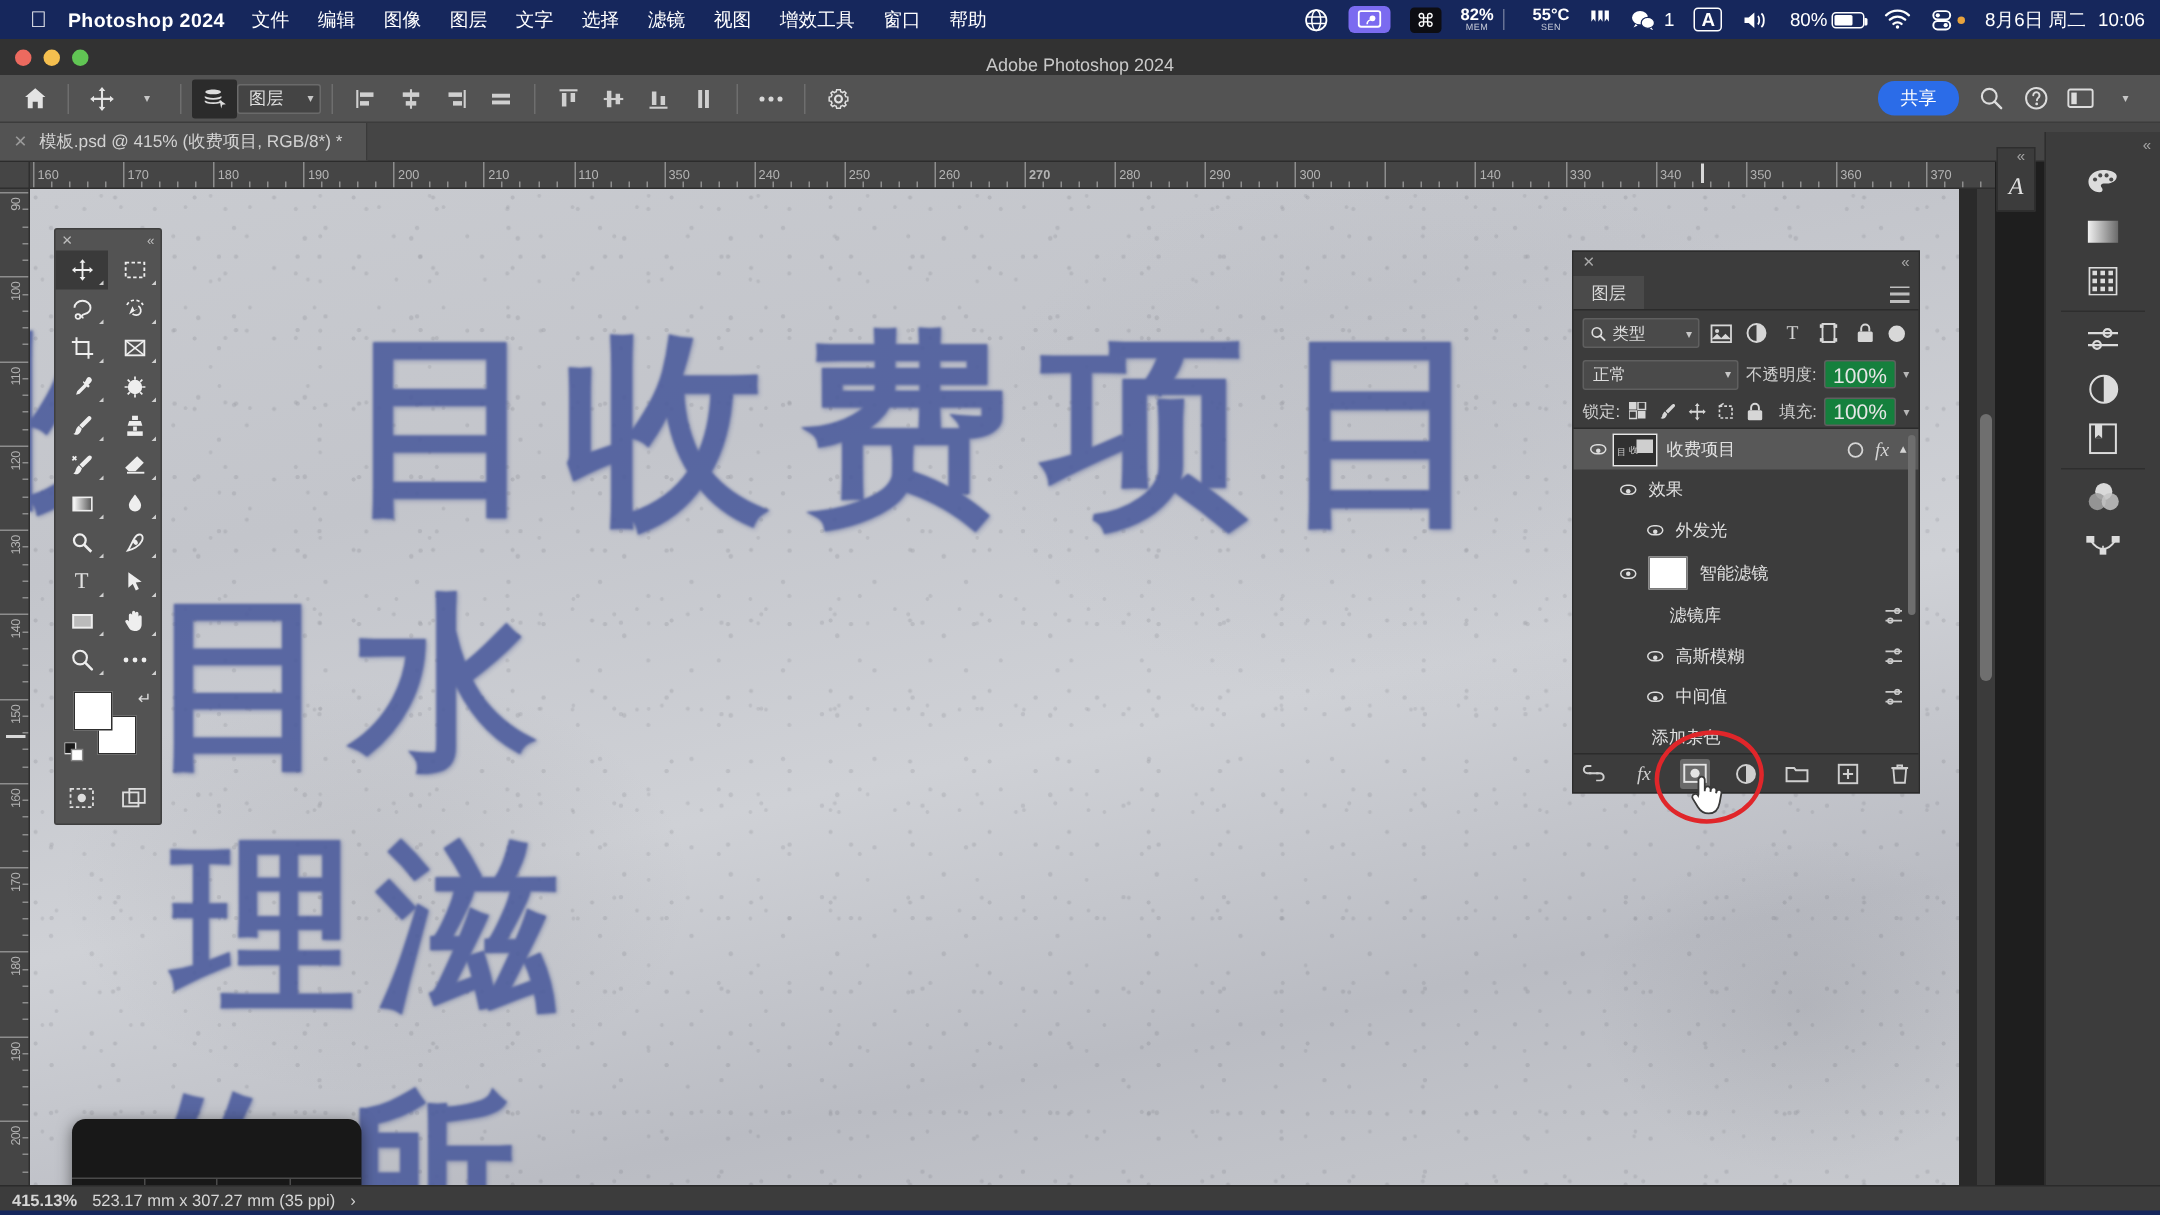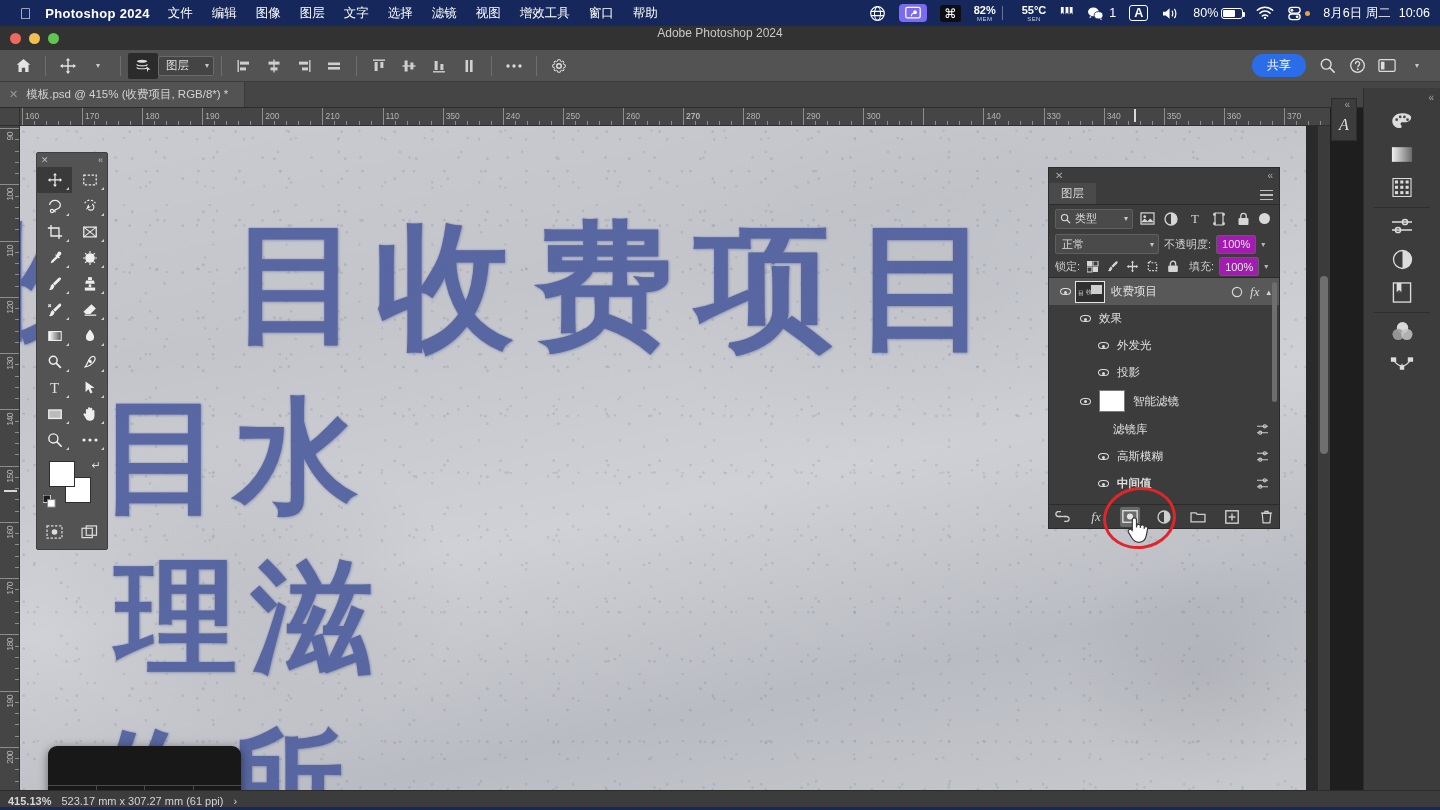--- a/index.html
+++ b/index.html
@@ -38,21 +38,21 @@
   .keybox { border: 1.6px solid #fff; border-radius: 3px; padding: 0px 4px; font-size: 11px; font-weight: bold; line-height: 14px; }
   .batt { display:flex; align-items:center; gap:3px;}
   .battshell { width: 22px; height: 11px; border: 1.4px solid #fff; border-radius: 3px; position: relative; }
   .battshell:after{content:"";position:absolute;right:-3px;top:3px;width:2px;height:5px;background:#fff;border-radius:0 1px 1px 0;}
   .battfill { position:absolute; left:1px; top:1px; bottom:1px; width:60%; background:#fff; border-radius:1px;}
   .dotorange { width:5px;height:5px;border-radius:50%;background:#e8a33d;margin-left:3px; }
 
   
   .titlebar {
     position: absolute; left:0; top:26px; width: 1440px; height: 24px;
-    background: #323232; display:flex; align-items:flex-start; justify-content:center;
+    background: #323232; display:flex; align-items:flex-end; justify-content:center;
     color:#c9c9c9; font-size: 12px;
   }
   .traffic { position:absolute; left:10px; top:7px; display:flex; gap:8px; }
   .tl { width: 11px; height: 11px; border-radius: 50%; }
   .tl.r { background:#ec6a5f;} .tl.y{background:#f5bf4f;} .tl.g{background:#61c554;}
 
   
   .optbar {
     position:absolute; left:0; top:50px; width:1440px; height:32px;
     background:#535353; display:flex; align-items:center; padding:0 8px; gap:0px;
@@ -193,21 +193,21 @@
     width:78px; display:flex; align-items:center; gap:4px; padding:0 4px; color:#ddd; font-size:11px;
   }
   .fil-ic { width:20px; height:20px; display:flex; align-items:center; justify-content:center; color:#d3d3d3; }
   .toggleknob { width:11px; height:11px; border-radius:50%; background:#d8d8d8; margin-left:2px; }
   .lp-blend { height:26px; display:flex; align-items:center; gap:5px; padding:0 6px; }
   .lp-blend .sel {
     background:#4a4a4a;border:1px solid #5f5f5f;border-radius:2px;height:20px;flex:0 0 104px;
     display:flex;align-items:center;justify-content:space-between;padding:0 4px 0 6px;color:#ddd;font-size:11px;
   }
   .lbl { color:#cfcfcf; font-size:11px; white-space:nowrap;}
-  .numfield { background:#a21caf;border:1px solid #5f5f5f;border-radius:2px;height:19px;padding:0 5px;color:#e6e6e6;font-size:11px;display:flex;align-items:center;}
+  .numfield { background:#15803d;border:1px solid #5f5f5f;border-radius:2px;height:19px;padding:0 5px;color:#e6e6e6;font-size:14px;display:flex;align-items:center;}
   .lp-lock { height:24px; display:flex; align-items:center; gap:5px; padding:0 6px; border-bottom:1px solid #2b2b2b;}
   .lock-ic{ width:15px;height:15px;display:flex;align-items:center;justify-content:center;color:#d3d3d3;font-size:11px;}
 
   .lp-list { flex:1 1 auto; overflow:hidden; position:relative; background:#3c3c3c; }
   .lrow { display:flex; align-items:center; height:27px; padding-left:8px; color:#e0e0e0; font-size:11.5px; }
   .lrow.selected { background:#585858; }
   .eye { width:16px; flex:0 0 16px; display:flex; align-items:center; justify-content:center; }
   .eyeglyph { width:11px;height:7px;border:1.3px solid #dcdcdc;border-radius:50% / 60%; position:relative;}
   .eyeglyph:after{content:"";position:absolute;left:3.2px;top:1.3px;width:3px;height:3px;border-radius:50%;background:#dcdcdc;}
   .lthumb {
@@ -1047,26 +1047,20 @@
         <span class="lname" style="margin-left:6px">效果</span>
       </div>
 
       <div class="lrow" style="padding-left:46px;">
         <span class="eye">
             <i class="eyeglyph"></i>
           </span>
         <span class="lname" style="margin-left:6px">外发光</span>
       </div>
 
-      <div class="lrow" style="padding-left:46px;">
-        <span class="eye">
-            <i class="eyeglyph"></i>
-          </span>
-        <span class="lname" style="margin-left:6px">投影</span>
-      </div>
 
       <div class="lrow" style="padding-left:28px;height:30px;">
         <span class="eye">
             <i class="eyeglyph"></i>
           </span>
         <span class="mask-thumb" style="margin-left:6px"></span>
         <span class="lname">智能滤镜</span>
       </div>
 
       <div class="lrow" style="padding-left:64px;">
@@ -1087,21 +1081,21 @@
         <span class="lname" style="margin-left:6px">高斯模糊</span>
         <span style="padding-right:10px">
           <svg width="13" height="11" viewBox="0 0 14 12">
               <path d="M1 2.5h12M1 9.5h12" stroke="#c9c9c9" stroke-width="1.2"></path>
               <circle cx="9.5" cy="2.5" r="1.7" fill="none" stroke="#c9c9c9" stroke-width="1.2"></circle>
               <circle cx="4.5" cy="9.5" r="1.7" fill="none" stroke="#c9c9c9" stroke-width="1.2"></circle>
             </svg>
         </span>
       </div>
 
-      <div class="lrow" style="padding-left:46px;font-weight:bold;">
+      <div class="lrow" style="padding-left:46px;">
         <span class="eye">
             <i class="eyeglyph"></i>
           </span>
         <span class="lname" style="margin-left:6px">中间值</span>
         <span style="padding-right:10px">
           <svg width="13" height="11" viewBox="0 0 14 12">
               <path d="M1 2.5h12M1 9.5h12" stroke="#c9c9c9" stroke-width="1.2"></path>
               <circle cx="9.5" cy="2.5" r="1.7" fill="none" stroke="#c9c9c9" stroke-width="1.2"></circle>
               <circle cx="4.5" cy="9.5" r="1.7" fill="none" stroke="#c9c9c9" stroke-width="1.2"></circle>
             </svg>
@@ -1248,18 +1242,18 @@
             <rect x="19.5" y="1.5" width="6" height="5" fill="#dcdcdc"></rect>
             <rect x="10.5" y="11" width="5" height="4.5" fill="#dcdcdc"></rect>
             <path d="M13 11V8.8" stroke="#dcdcdc" stroke-width="1.2"></path>
           </svg>
       </span>
     </div>
   </div>
 
   <div class="statusbar">
     <span class="sb-zoom">415.13%</span>
-    <span>523.17 mm x 307.27 mm (61 ppi)</span>
+    <span>523.17 mm x 307.27 mm (35 ppi)</span>
     <span>›</span>
   </div>
   <div class="hairline-blue"></div>
 
 </div>
 
 </body></html>

